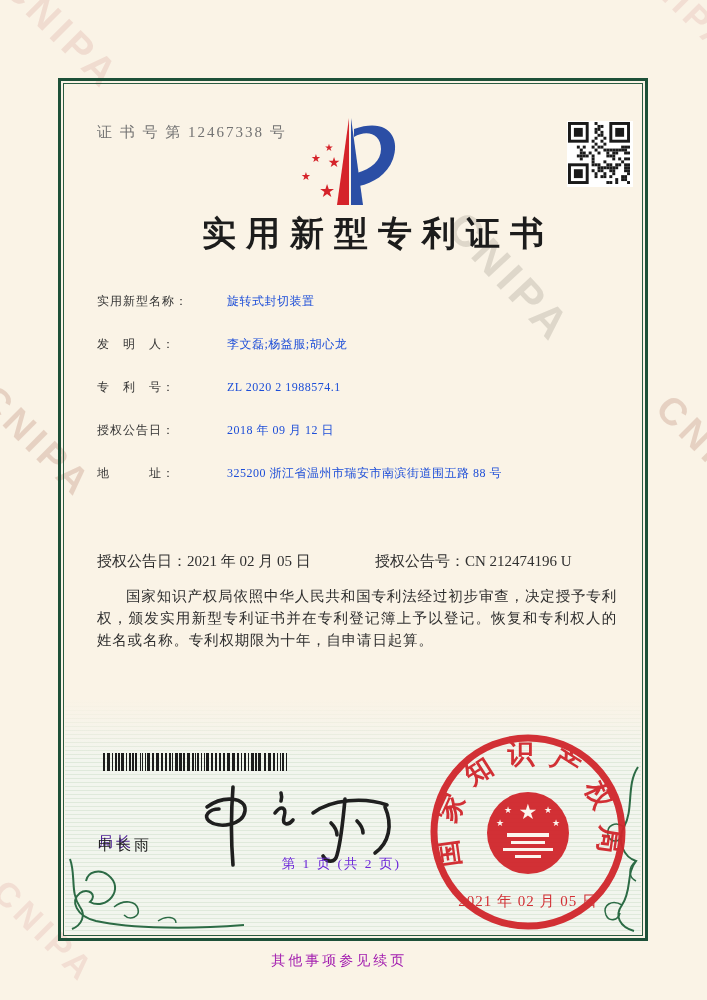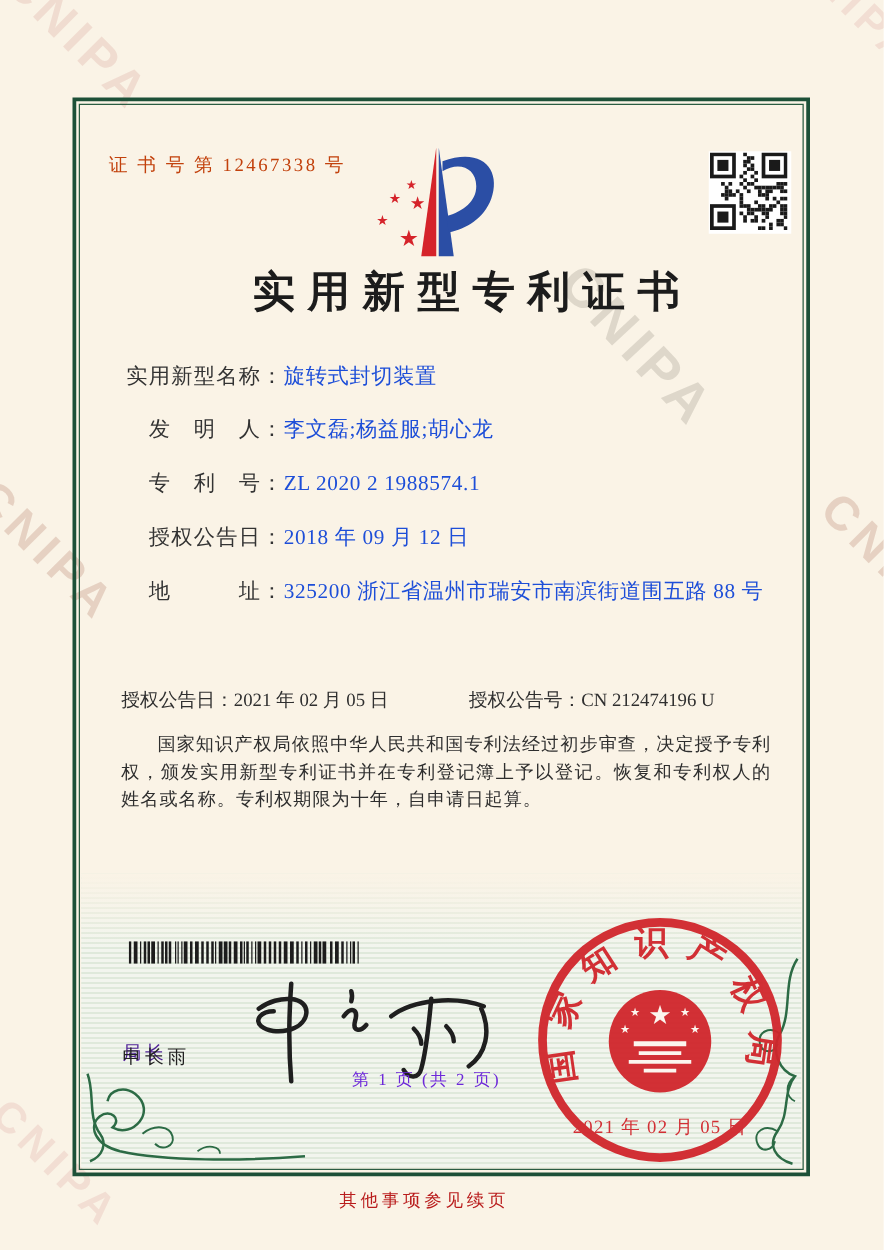--- a/index.html
+++ b/index.html
@@ -33,32 +33,32 @@
 
   
   .frame{
     position:absolute;left:58px;top:78px;width:584px;height:857px;
     border:3px solid #1d5038;
   }
   .frame-inner{
     position:absolute;inset:2px;border:1px solid #2a5c42;pointer-events:none;z-index:5;
   }
   .cert-no{
-    position:absolute;left:26px;top:42px;
-    font-size:15px;letter-spacing:2px;color:#c2410c;z-index:2;
+    position:absolute;left:36px;top:42px;
+    font-size:15px;letter-spacing:2px;color:#737373;z-index:2;
   }
   .logo{position:absolute;left:230px;top:34px;width:114px;height:94px;z-index:2;}
   .qr{position:absolute;left:506px;top:40px;width:64px;height:64px;background:#fff;padding:1px;z-index:2;}
   .title{
     position:absolute;left:0;top:130px;width:100%;
     text-align:center;font-size:34px;font-weight:bold;
     letter-spacing:10px;text-indent:10px;color:#1c1c1c;z-index:2;margin:0;padding-left:20px;
   }
   .fields{position:absolute;left:36px;top:210px;right:22px;z-index:2;}
-  .field-row{display:flex;margin-bottom:23px;line-height:20px;font-size:17px;text-align:right;}
+  .field-row{display:flex;margin-bottom:23px;line-height:20px;font-size:12px;}
   .field-label{flex:0 0 130px;letter-spacing:1px;color:#333;}
   .field-value{letter-spacing:.5px;color:#1d4ed8;}
   .grant-row{position:absolute;left:36px;top:470px;width:548px;font-size:15px;z-index:2;line-height:20px;}
   .grant-item{position:absolute;top:0;white-space:nowrap;}
   .grant-a{left:0;}
   .grant-b{left:278px;}
   .paragraphs{
     position:absolute;left:36px;top:504px;width:520px;z-index:2;
     font-size:14.5px;line-height:22px;letter-spacing:.8px;text-align:justify;color:#2e2e2e;
   }
@@ -81,21 +81,21 @@
   .seal{position:absolute;left:366px;top:650px;width:202px;height:202px;z-index:4;opacity:.95;}
   .page-num{
     position:absolute;left:0;top:774px;width:96%;text-align:center;
     font-size:13.5px;letter-spacing:2px;color:#6d28d9;z-index:3;
   }
   .orn-left{position:absolute;left:1px;bottom:3px;width:185px;height:80px;z-index:2;}
   .orn-right{position:absolute;right:1px;bottom:3px;width:48px;height:170px;z-index:2;}
 
   .footer-note{
     position:absolute;left:0;top:952px;width:96%;text-align:center;
-    font-size:14px;letter-spacing:3px;color:#b91c1c;
+    font-size:14px;letter-spacing:3px;color:#a21caf;
   }
 </style>
 </head>
 <body>
 
 <div class="page">
 
   <span class="wm wm-tl">CNIPA</span>
   <span class="wm wm-tr">CNIPA</span>
   <span class="wm wm-c">CNIPA</span>

